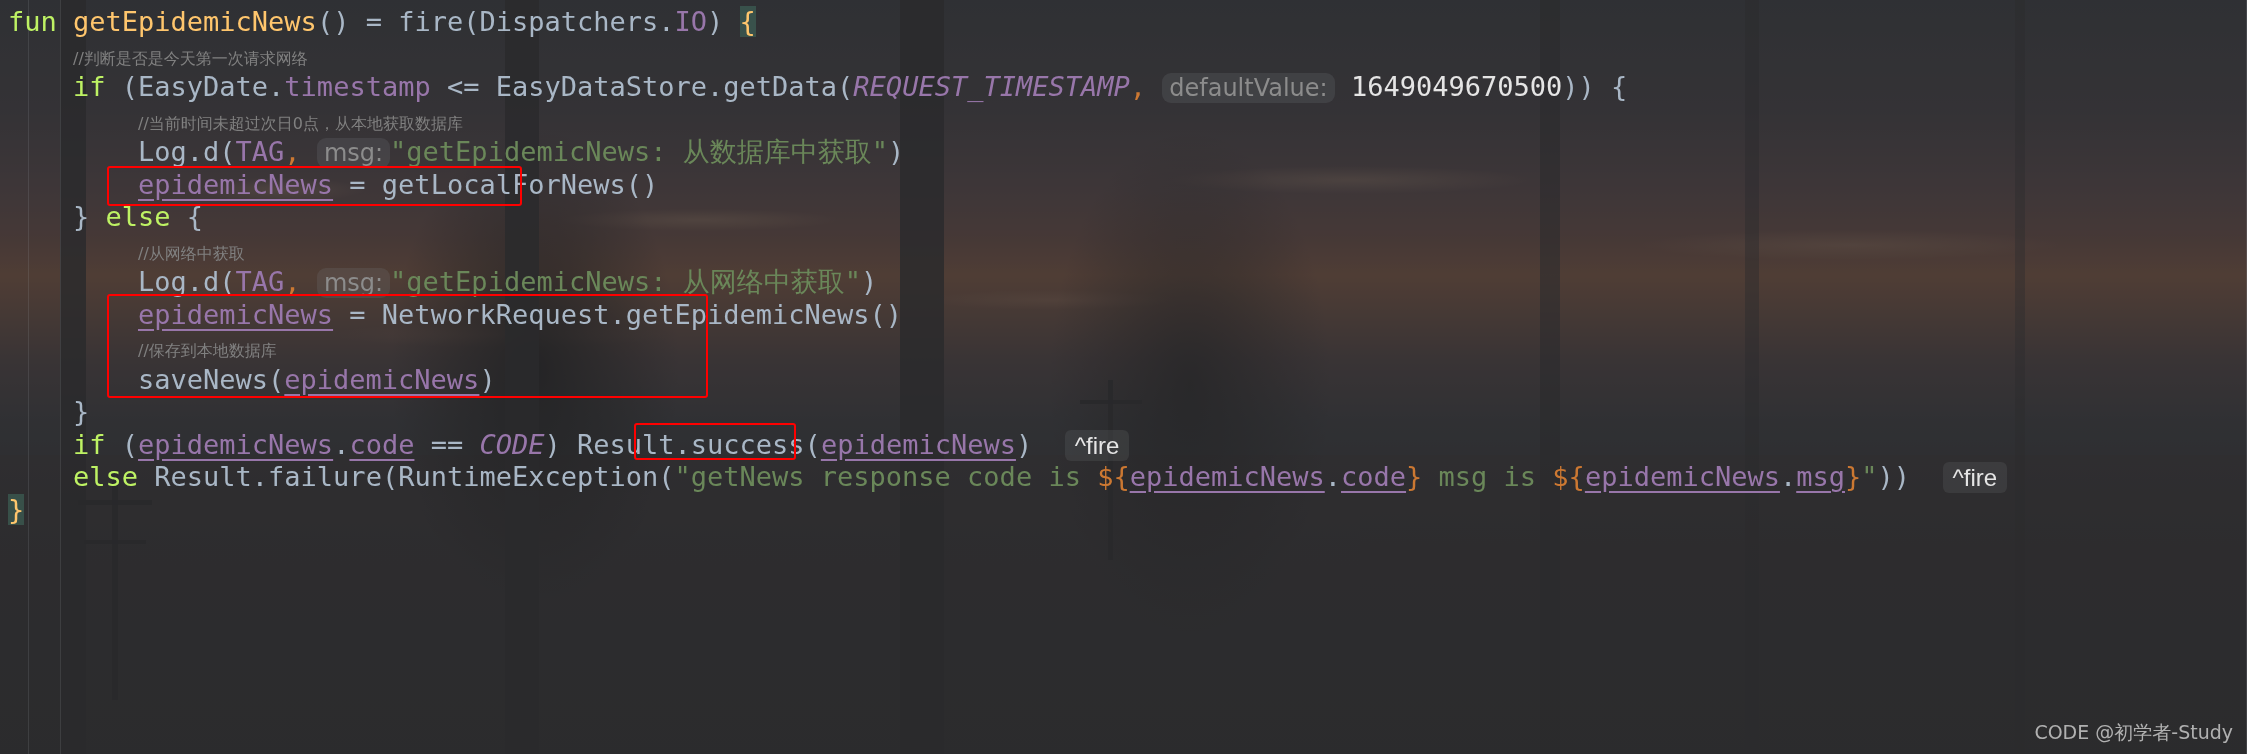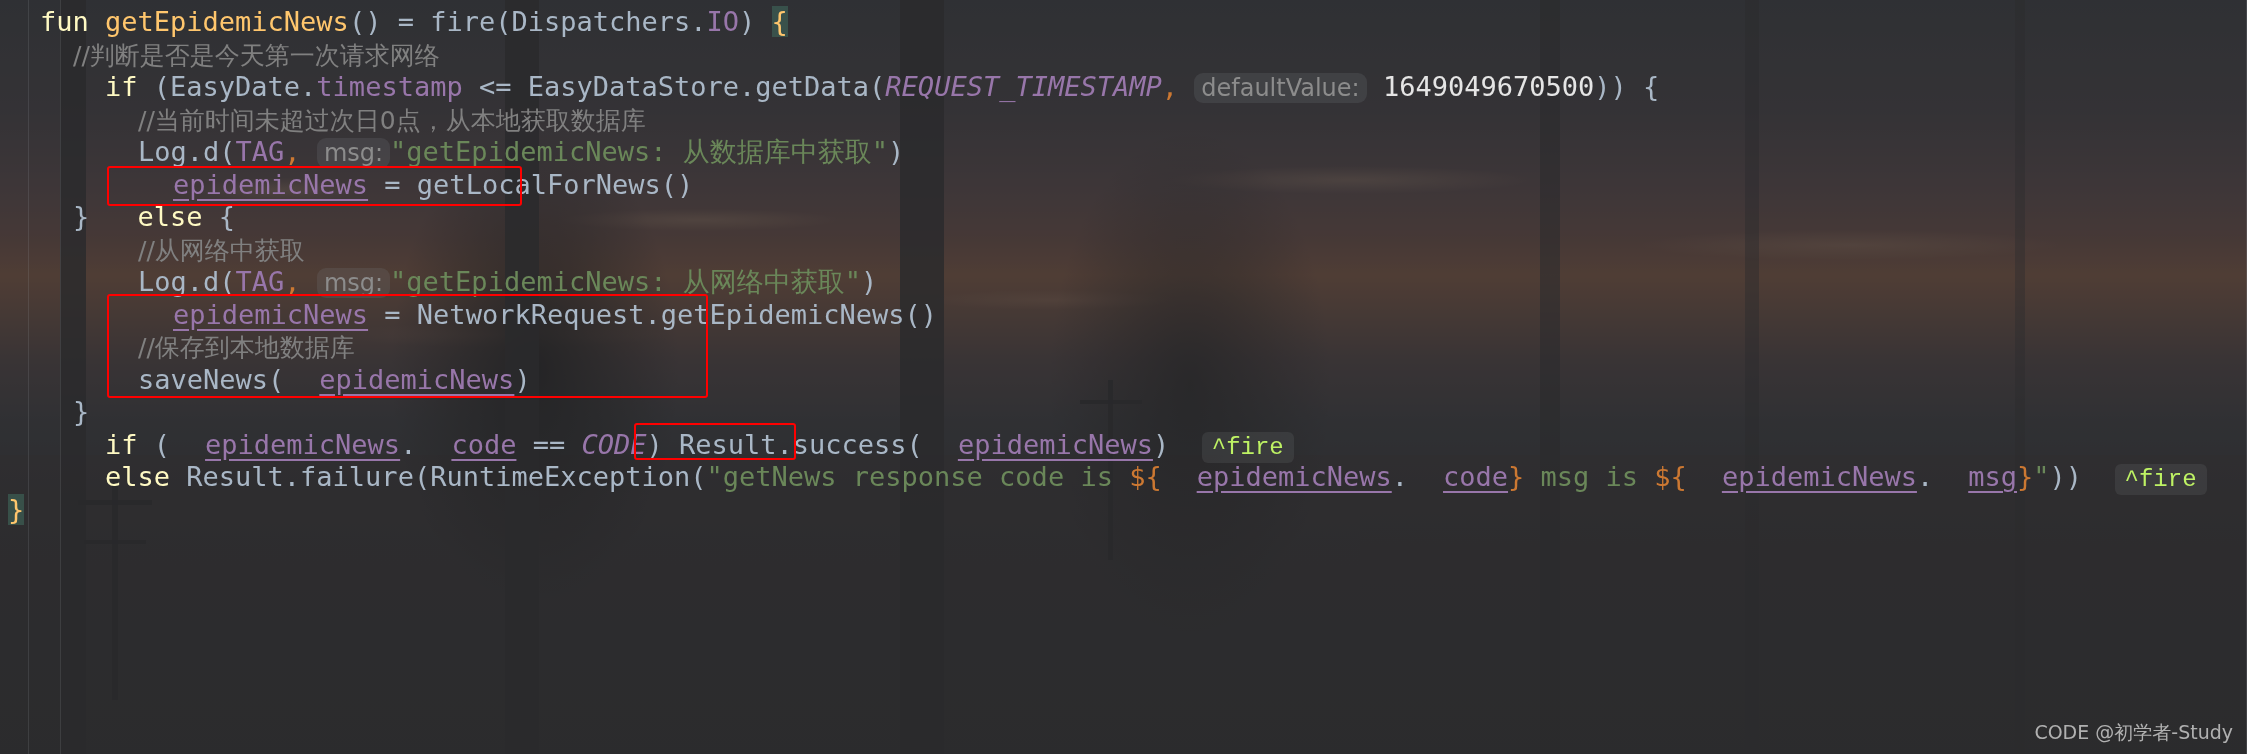--- a/index.html
+++ b/index.html
@@ -83,46 +83,46 @@
     position:absolute;left:0;top:0;width:2247px;height:754px;
     font-family:"DejaVu Sans Mono","Liberation Mono",monospace;
     font-size:27px;
     line-height:32.5px;
     white-space:pre;
     letter-spacing:0px;
   }
   .line{position:absolute;left:0;width:2247px;height:32.5px;}
 
   
-  .kw      {color:#fef9c3;margin-left:32px;}
+  .kw      {color:#bef264;}
   .fn      {color:#ffc66d;}
   .plain   {color:#a9b7c6;}
   .punc    {color:#a9b7c6;}
   .field   {color:#9876aa;}
-  .fieldu  {color:#9876aa;text-decoration:underline;text-underline-offset:5px;margin-left:35px;}
+  .fieldu  {color:#9876aa;text-decoration:underline;text-underline-offset:5px;}
   .stat    {color:#9876aa;font-style:italic;}
   .num     {color:#e5e5e5;}
   .str     {color:#6a8759;}
   .cmt     {color:#808080;}
   .comma   {color:#cc7832;}
   .tmpl    {color:#cc7832;}
   .bracehl {color:#ffc66d;background:rgba(60,92,83,.75);}
-  .cjk{font-family:"DejaVu Sans","Liberation Sans",sans-serif;font-size:25px;}
+  .cjk{font-family:"DejaVu Sans","Liberation Sans",sans-serif;font-size:16px;}
 
   
   .hint{
     color:#8c8c8c;background:rgba(120,125,130,.20);
     border-radius:9px;padding:1px 7px;font-size:24px;
     font-family:"DejaVu Sans","Liberation Sans",sans-serif;
   }
   
   .lam{
-    color:#bef264;background:rgba(120,125,130,.18);
+    color:#e5e5e5;background:rgba(120,125,130,.18);
     border-radius:6px;padding:2px 10px;font-size:24px;
-    font-family:Liberation Mono, monospace;
+    font-family:Liberation Sans, sans-serif;
   }
 
   
   .redbox{position:absolute;border:2px solid #ff0000;border-radius:3px;pointer-events:none;}
 
   
   #watermark{
     position:absolute;right:14px;bottom:8px;
     color:#c8c8c8;font-size:19px;opacity:.85;
     font-family:"DejaVu Sans","Liberation Sans",sans-serif;

